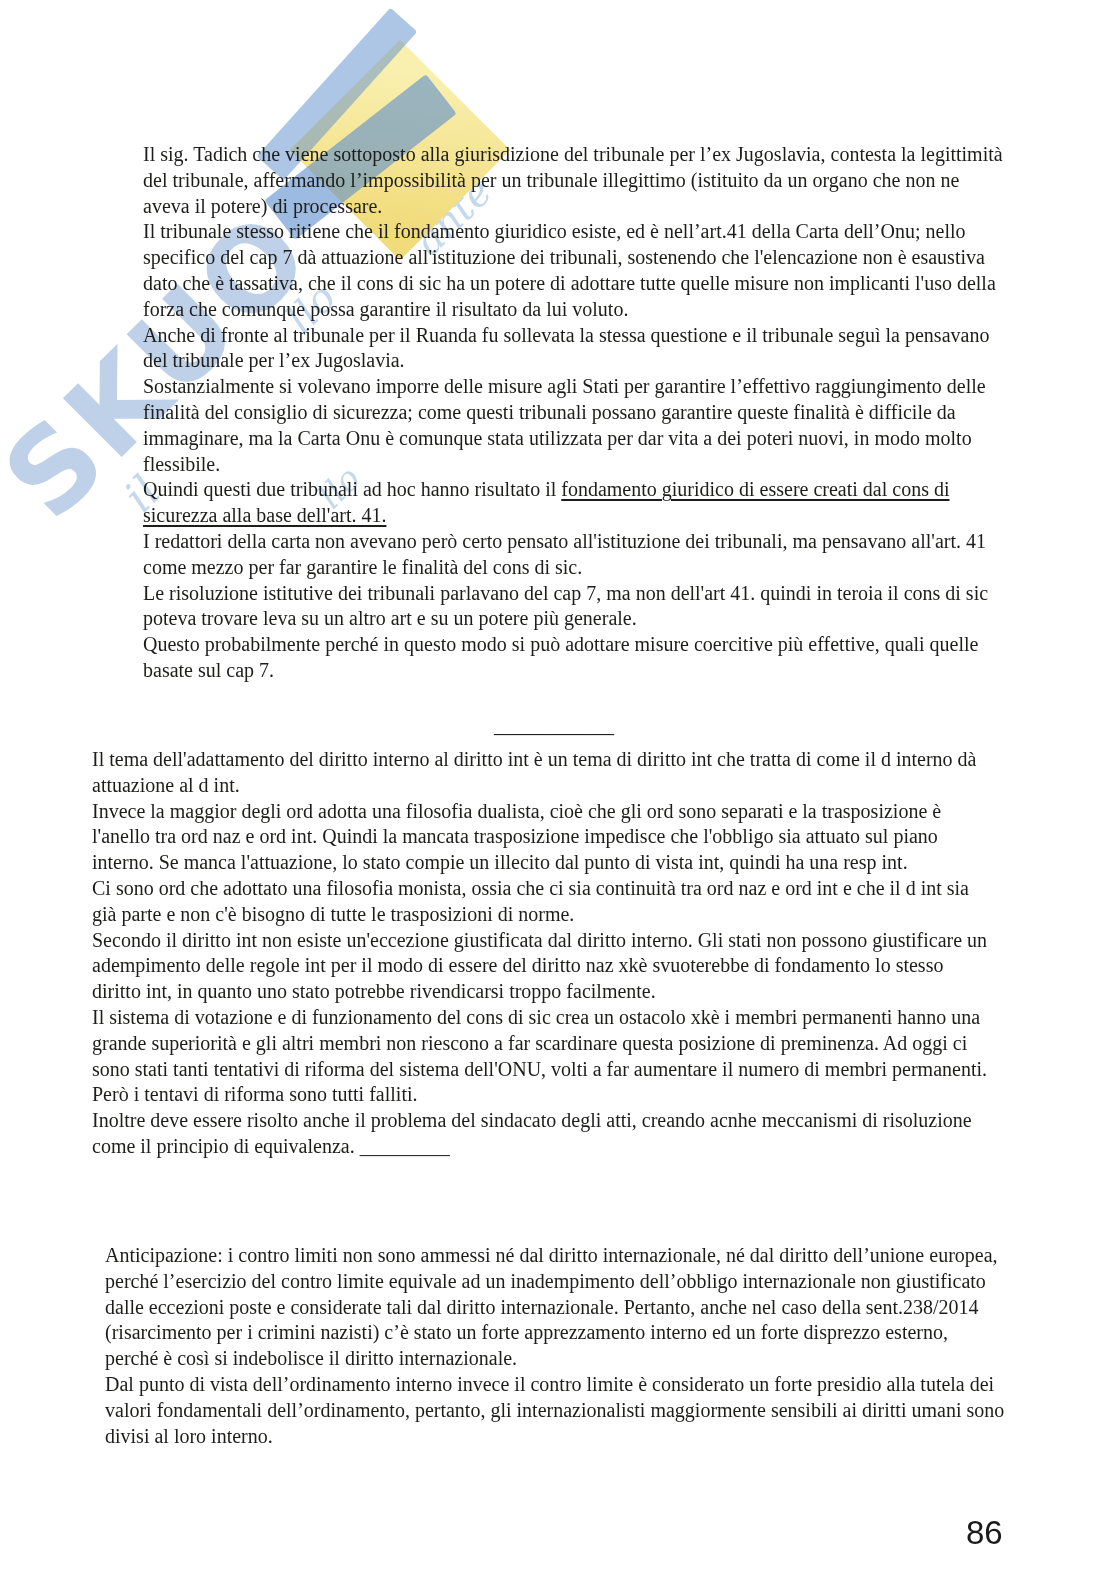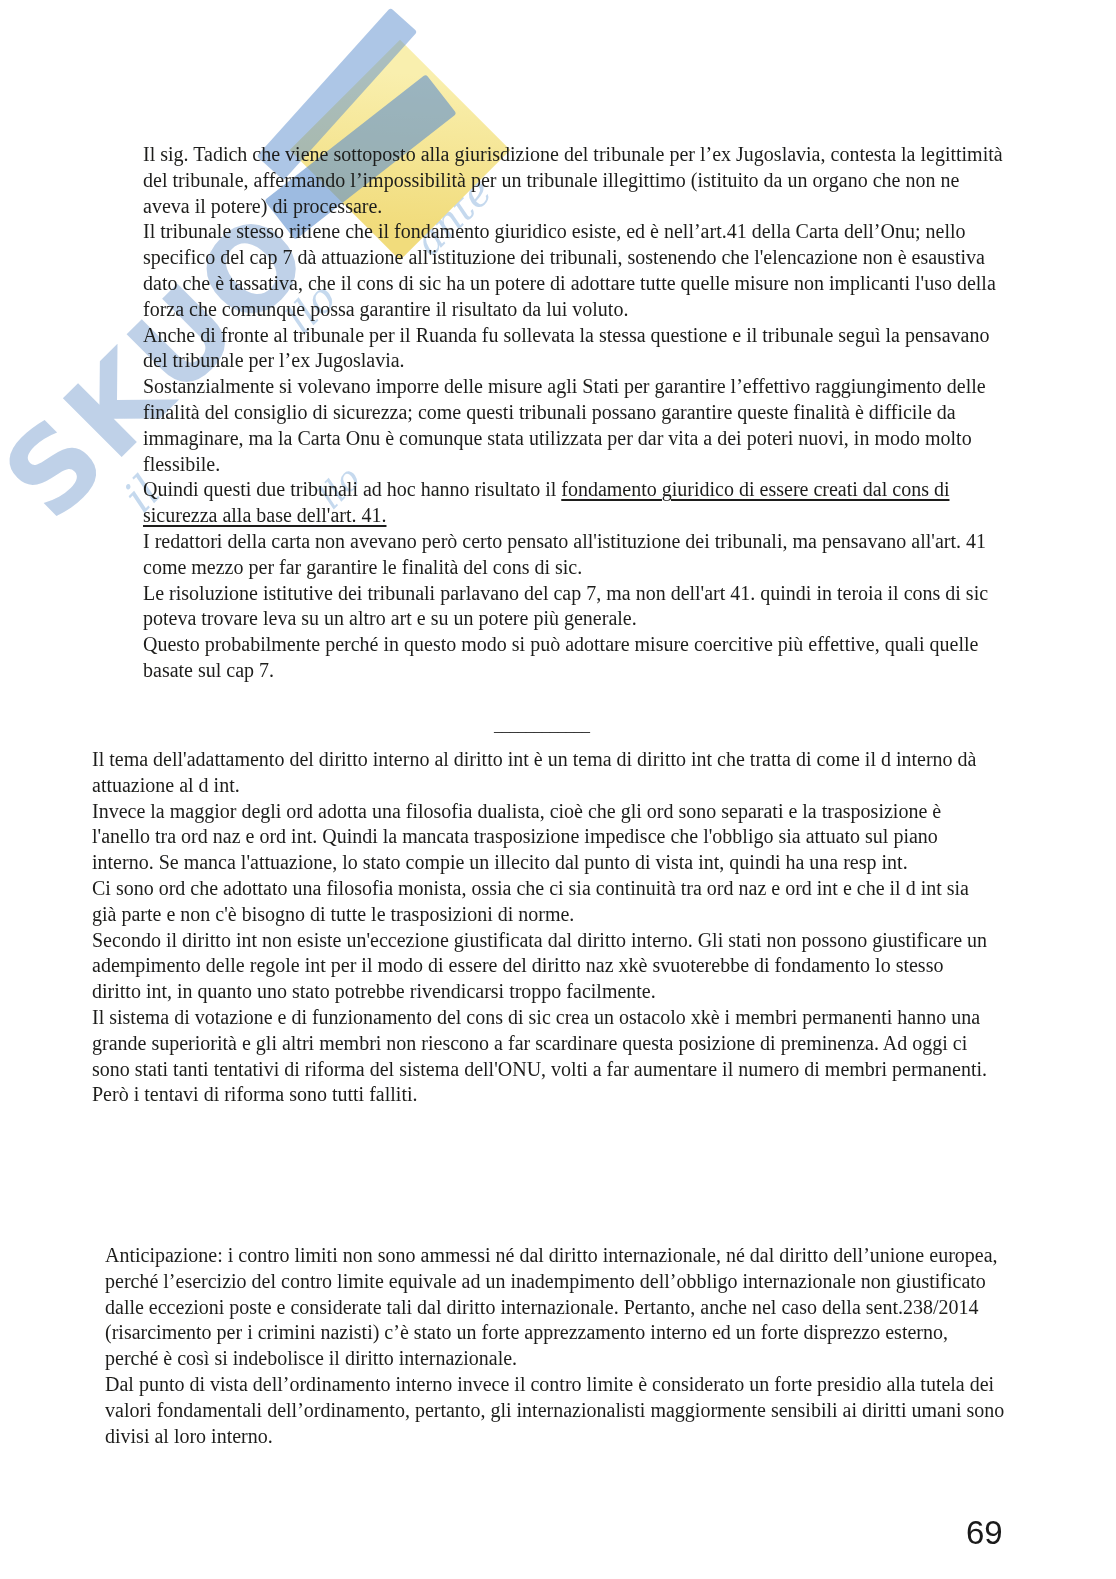--- a/index.html
+++ b/index.html
@@ -46,21 +46,21 @@
   
   .content { position:absolute; inset:0; z-index:1; font-size:20px; line-height:25.8px;margin-top:39px; }
   .sec { position:absolute; }
   .sec p { margin:0; padding:0; }
   #sec1 { left:143px; top:103px;  width:866px; }
   #sec2 { left:92px; top:708px;  width:901px; }
   #sec3 { left:105px; top:1204px; width:901px; }
   .u { text-decoration:underline; text-decoration-thickness:2px; text-underline-offset:3px; }
   .separator {
     position:absolute; left:494px; top:674px;
-    font-size:16px; line-height:25.8px; color:#111111; letter-spacing:0;
+    font-size:20px; line-height:25.8px; color:#111111; letter-spacing:0;
   }
   .page-number {
     position:absolute; left:966px; top:1477px;
     font-family:"Liberation Sans", sans-serif;
     font-size:33px; line-height:1; color:#1a1a1a;
   }
 </style>
 </head>
 <body>
 
@@ -90,21 +90,22 @@
         <p><span>Le risoluzione istitutive dei tribunali parlavano del cap 7, ma non dell'art 41. quindi in teroia il cons di sic poteva trovare leva su un altro art e su un potere più generale.</span></p>
         <p><span>Questo probabilmente perché in questo modo si può adottare misure coercitive più effettive, quali quelle basate sul cap 7.</span></p>
       </div>
     <div class="separator">____________</div>
     <div class="sec" id="sec2">
         <p><span>Il tema dell'adattamento del diritto interno al diritto int è un tema di diritto int che tratta di come il d interno dà attuazione al d int.</span></p>
         <p><span>Invece la maggior degli ord adotta una filosofia dualista, cioè che gli ord sono separati e la trasposizione è l'anello tra ord naz e ord int. Quindi la mancata trasposizione impedisce che l'obbligo sia attuato sul piano interno. Se manca l'attuazione, lo stato compie un illecito dal punto di vista int, quindi ha una resp int.</span></p>
         <p><span>Ci sono ord che adottato una filosofia monista, ossia che ci sia continuità tra ord naz e ord int e che il d int sia già parte e non c'è bisogno di tutte le trasposizioni di norme.</span></p>
         <p><span>Secondo il diritto int non esiste un'eccezione giustificata dal diritto interno. Gli stati non possono giustificare un adempimento delle regole int per il modo di essere del diritto naz xkè svuoterebbe di fondamento lo stesso diritto int, in quanto uno stato potrebbe rivendicarsi troppo facilmente.</span></p>
         <p><span>Il sistema di votazione e di funzionamento del cons di sic crea un ostacolo xkè i membri permanenti hanno una grande superiorità e gli altri membri non riescono a far scardinare questa posizione di preminenza. Ad oggi ci sono stati tanti tentativi di riforma del sistema dell'ONU, volti a far aumentare il numero di membri permanenti. Però i tentavi di riforma sono tutti falliti.</span></p>
+        <p><span>Inoltre deve essere risolto anche il problema del sindacato degli atti, creando acnhe meccanismi di risoluzione come il principio di equivalenza. </span><span>_________</span></p>
       </div>
     <div class="sec" id="sec3">
         <p><span>Anticipazione: i contro limiti non sono ammessi né dal diritto internazionale, né dal diritto dell’unione europea, perché l’esercizio del contro limite equivale ad un inadempimento dell’obbligo internazionale non giustificato dalle eccezioni poste e considerate tali dal diritto internazionale. Pertanto, anche nel caso della sent.238/2014 (risarcimento per i crimini nazisti) c’è stato un forte apprezzamento interno ed un forte disprezzo esterno, perché è così si indebolisce il diritto internazionale.</span></p>
         <p><span>Dal punto di vista dell’ordinamento interno invece il contro limite è considerato un forte presidio alla tutela dei valori fondamentali dell’ordinamento, pertanto, gli internazionalisti maggiormente sensibili ai diritti umani sono divisi al loro interno.</span></p>
       </div>
-    <div class="page-number">69</div>
+    <div class="page-number">86</div>
   </div>
 
 </div>
 
 </body></html>

